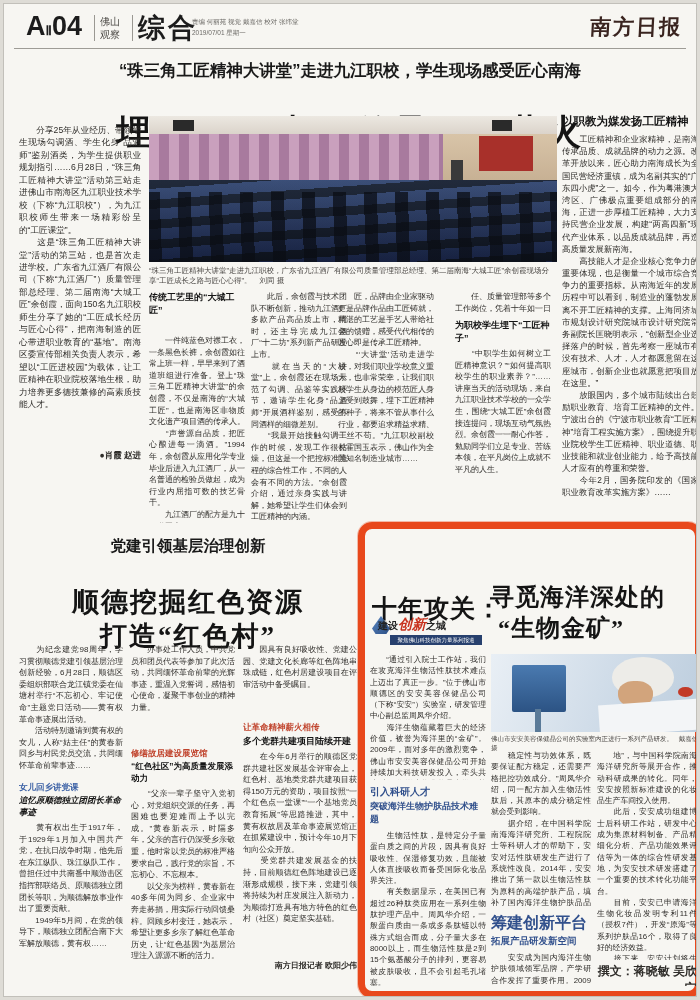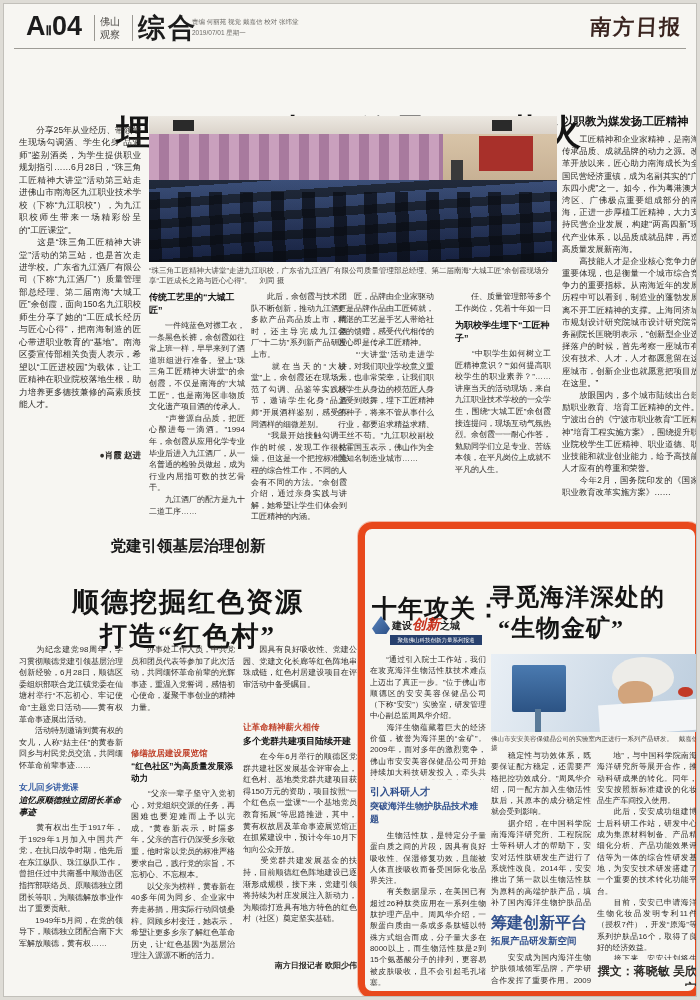--- a/index.html
+++ b/index.html
@@ -30,20 +30,21 @@
   </div>
   <div class="abs vr" style="left:128px;top:11px;height:26px;"></div>
   <div class="abs" style="left:134px;top:6px;font-size:27px;font-weight:bold;letter-spacing:3px;color:#1c1c1c;">综合</div>
   <div class="abs" style="left:188px;top:12px;font-size:6.5px;color:#6b6965;line-height:1.7;">
     <div>责编 何丽苑  视觉 戴嘉信  校对 张纬堂</div>
     <div>2019/07/01  星期一</div>
   </div>
   <div class="abs" style="right:14px;top:9px;font-family:'Liberation Serif',serif;font-weight:900;font-size:21px;letter-spacing:2px;color:#3a2420;transform:skewX(-3deg);">南方日报</div>
   <div class="abs" style="left:10px;top:44px;width:672px;height:1px;background:#9e9c96;"></div>
 
+  <div class="abs center" style="left:15px;top:56px;width:662px;font-size:16.5px;font-weight:bold;color:#191919;">“珠三角工匠精神大讲堂”走进九江职校，学生现场感受匠心南海</div>
   <div class="abs center hl" style="left:15px;top:77px;width:662px;font-size:35px;letter-spacing:3px;">埋下工匠种子 传承工匠薪火</div>
 
   <div class="abs body-txt" style="left:15px;top:120px;width:122px;height:322px;font-size:8.6px;">　　分享25年从业经历、带领学生现场勾调酒、学生化身“品酒师”鉴别酒类，为学生提供职业规划指引……6月28日，“珠三角工匠精神大讲堂”活动第三站走进佛山市南海区九江职业技术学校（下称“九江职校”），为九江职校师生带来一场精彩纷呈的“工匠课堂”。
 　　这是“珠三角工匠精神大讲堂”活动的第三站，也是首次走进学校。广东省九江酒厂有限公司（下称“九江酒厂”）质量管理部总经理、第二届南海“大城工匠”余创霞，面向150名九江职校师生分享了她的“工匠成长经历与匠心心得”，把南海制造的匠心带进职业教育的“基地”。南海区委宣传部相关负责人表示，希望以“工匠进校园”为载体，让工匠精神在职业院校落地生根，助力培养更多德技兼修的高素质技能人才。</div>
   <div class="abs" style="left:15px;top:446px;width:122px;text-align:right;font-size:8.5px;font-weight:bold;color:#2f2d2a;">●肖霞  赵进</div>
 
   <div class="abs" style="left:145px;top:112px;width:408px;height:146px;overflow:hidden;background:#8d6f94;">
     <div class="abs" style="left:0;top:0;width:100%;height:14%;background:linear-gradient(#ece8e1,#d9d1c8);"></div>
     <div class="abs" style="left:6%;top:3%;width:5%;height:7%;background:#2a2a2a;"></div>
     <div class="abs" style="left:84%;top:3%;width:5%;height:7%;background:#2a2a2a;"></div>
@@ -53,21 +54,21 @@
     <div class="abs" style="left:74%;top:30%;width:3%;height:14%;background:#3a3a3a;"></div>
     <div class="abs" style="left:0;top:44%;width:100%;height:56%;background:linear-gradient(#44546f,#1a2333),repeating-linear-gradient(176deg,rgba(8,12,20,.55) 0 9px,rgba(90,110,145,.45) 9px 20px);background-blend-mode:overlay;"></div>
     <div class="abs" style="left:0;top:52%;width:100%;height:48%;background:repeating-linear-gradient(88deg,rgba(10,13,20,.75) 0 13px,rgba(0,0,0,0) 13px 31px);"></div>
   </div>
   <div class="abs caption" style="left:145px;top:262px;width:408px;">
     <span>“珠三角工匠精神大讲堂”走进九江职校，广东省九江酒厂有限公司质量管理部总经理、第二届南海“大城工匠”余创霞现场分享“工匠成长之路与匠心心得”。</span>
     <span style="margin-left:6px;">刘同 摄</span>
   </div>
 
   <div class="abs" style="left:145px;top:287px;width:96px;height:232px;overflow:hidden;">
-    <div class="subhead" style="font-size:9px;margin-bottom:3px;">传统工艺里的“大城工匠”</div>
+    <div class="subhead" style="font-size:9px;margin-bottom:18px;">传统工艺里的“大城工匠”</div>
     <div class="body-txt" style="position:static;">　　一件纯蓝色对襟工衣，一条黑色长裤，余创霞如往常上班一样，早早来到了酒道班组进行准备。登上“珠三角工匠精神大讲堂”的余创霞，不仅是南海的“大城工匠”，也是南海区非物质文化遗产项目酒的传承人。
 　　“声誉源自品质，把匠心酿进每一滴酒。”1994年，余创霞从应用化学专业毕业后进入九江酒厂，从一名普通的检验员做起，成为行业内屈指可数的技艺骨干。
 　　九江酒厂的配方是九十二道工序……</div>
   </div>
   <div class="abs body-txt" style="left:247px;top:287px;width:96px;height:232px;">　　此后，余创霞与技术团队不断创新，推动九江酒厂多款产品高品质上市，同时，还主导完成九江酒厂“十二坊”系列新产品研发上市。
 　　就在当天的“大讲堂”上，余创霞还在现场示范了勾调、品鉴等实践环节，邀请学生化身“品酒师”开展酒样鉴别，感受不同酒样的细微差别。
 　　“我最开始接触勾调工作的时候，发现工作很枯燥，但这是一个把控标准流程的综合性工作，不同的人会有不同的方法。”余创霞介绍，通过亲身实践与讲解，她希望让学生们体会到工匠精神的内涵。</div>
   <div class="abs body-txt" style="left:334px;top:287px;width:96px;height:232px;">　　匠，品牌由企业家驱动更是品牌作品由工匠铸就，精湛的工艺是手艺人带给社会的馈赠，感受代代相传的匠心即是传承工匠精神。
 　　“‘大讲堂’活动走进学校，对我们职业学校意义重大，也非常荣幸，让我们职校学生从身边的模范匠人身上受到鼓舞，埋下工匠精神的种子，将来不管从事什么行业，都要追求精益求精、一丝不苟。”九江职校副校长霍国玉表示，佛山作为全国知名制造业城市……</div>
   <div class="abs" style="left:451px;top:287px;width:96px;height:232px;overflow:hidden;">
@@ -113,21 +114,21 @@
   </div>
 
   <div class="abs" style="left:354px;top:518px;width:330px;height:462px;border:7px solid #e8481c;border-radius:14px;box-shadow:0 0 0 1px rgba(232,72,28,.35);"></div>
 
   <div class="abs hl" style="left:368px;top:560px;font-size:25px;letter-spacing:1px;">十年攻关：</div>
   <div class="abs hl" style="left:486px;top:549px;font-size:24px;letter-spacing:1px;">寻觅海洋深处的</div>
   <div class="abs hl" style="left:494px;top:580px;font-size:24px;letter-spacing:1px;">“生物金矿”</div>
 
   <div class="abs" style="left:368px;top:610px;width:112px;height:34px;">
     <div class="abs" style="left:0;top:2px;width:18px;height:18px;background:linear-gradient(135deg,#5a86c0,#2c4f86);clip-path:polygon(50% 0,100% 70%,80% 100%,20% 100%,0 70%);"></div>
-    <div class="abs" style="left:20px;top:2px;font-size:10px;font-weight:bold;color:#222;white-space:nowrap;">
+    <div class="abs" style="left:6px;top:2px;font-size:10px;font-weight:bold;color:#222;white-space:nowrap;">
       <span>建设</span><span style="color:#c8321e;font-size:14px;font-style:italic;font-family:'Liberation Serif',serif;font-weight:900;">创新</span><span>之城</span>
     </div>
     <div class="abs" style="left:18px;top:21px;width:92px;height:10px;background:#27406e;color:#fff;font-size:5.5px;line-height:10px;text-align:center;">聚焦佛山科技创新力量系列报道</div>
   </div>
 
   <div class="abs" style="left:366px;top:650px;width:116px;height:332px;overflow:hidden;">
     <div class="body-txt" style="position:static;height:126px;font-size:7.8px;">　　“通过引入院士工作站，我们在攻克海洋生物活性肽技术难点上迈出了真正一步。”位于佛山市顺德区的安安美容保健品公司（下称“安安”）实验室，研发管理中心副总监周凤华介绍。
 　　海洋生物蕴藏着巨大的经济价值，被誉为海洋里的“金矿”。2009年，面对多年的激烈竞争，佛山市安安美容保健品公司开始持续加大科技研发投入，牵头共建“中国海洋生物化妆品产学研基地和产业化示范基地”，聚焦海洋生物产业蓝海。</div>
     <div style="font-size:10px;font-weight:bold;color:#31508c;margin-top:5px;">引入科研人才</div>
     <div style="font-size:9px;font-weight:bold;color:#31508c;margin:1px 0 4px;">突破海洋生物护肤品技术难题</div>

